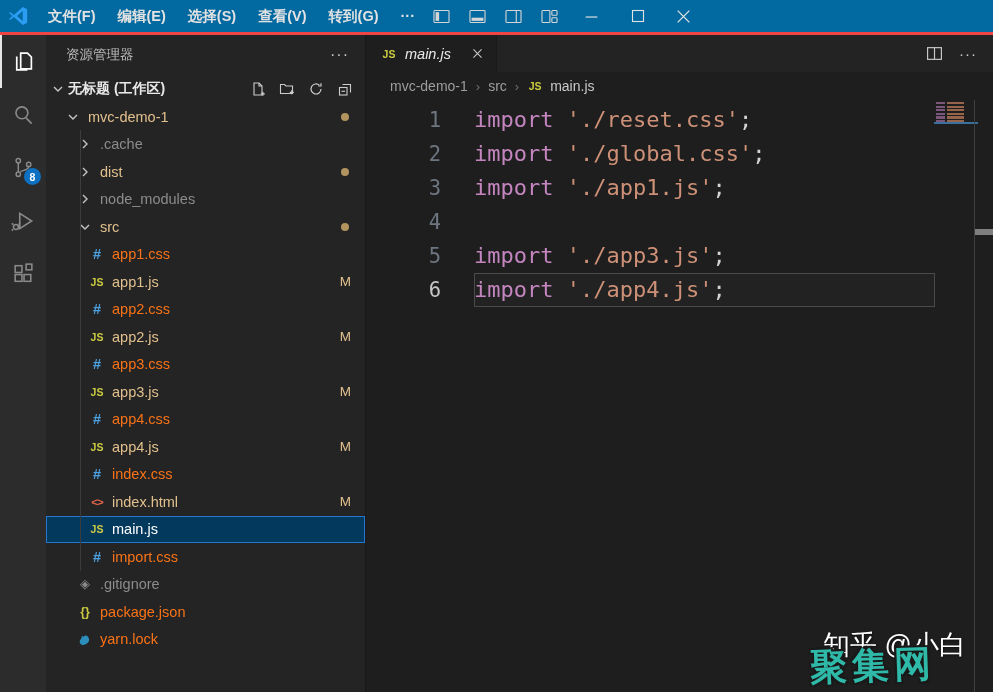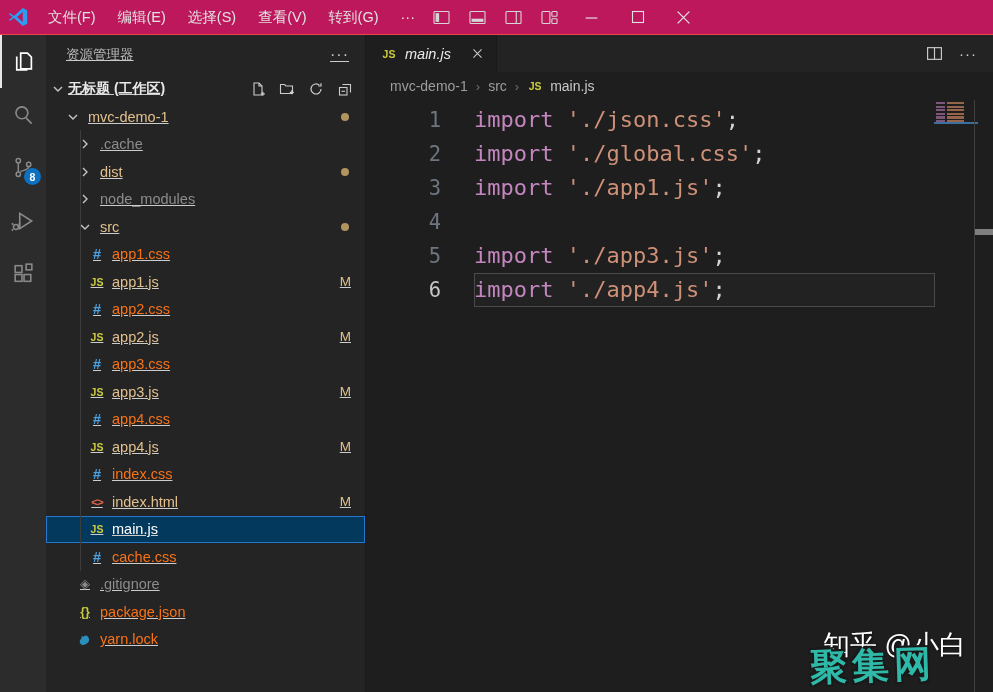--- a/index.html
+++ b/index.html
@@ -5,22 +5,22 @@
   * { margin:0; padding:0; box-sizing:border-box; }
   html,body { width:993px; height:692px; overflow:hidden; }
   body {
     position:relative; background:#1e1e1e;
     font-family:"Liberation Sans","DejaVu Sans",sans-serif;
     color:#cccccc; -webkit-font-smoothing:antialiased; cursor:default;
   }
   svg { display:block; }
 
   
-  .titlebar { height:35px; background:#be185d; display:flex; align-items:center;
-              border-bottom:1px solid #ef4444; }
+  .titlebar { height:35px; background:#0369a1; display:flex; align-items:center;
+              border-bottom:3px solid #ef4444;font-weight:bold; }
   .logo { margin:0 8px 0 7px; }
   .menubar { display:flex; }
   .menu-item { padding:0 11px; line-height:34px; font-size:14.5px; color:#e2e2e2; white-space:nowrap; }
   .tb-title { flex:1; text-align:center; font-size:14.5px; color:#c8c8c8;
               white-space:nowrap; overflow:hidden; }
   .tb-layout { display:flex; align-items:center; gap:17px; margin:0 10px 0 6px; color:#d6d6d6; }
   .win-btns { display:flex; }
   .win-btn { width:46px; height:34px; display:flex; align-items:center; justify-content:center; color:#e3e3e3; }
 
   
@@ -29,21 +29,21 @@
   
   .activitybar { width:46px; background:#2c2c2d; display:flex; flex-direction:column; align-items:center; }
   .act-item { width:46px; height:53px; display:flex; align-items:center; justify-content:center;
               color:#8a8a8a; position:relative; }
   .act-item.active { color:#ffffff; box-shadow:inset 2px 0 0 #e7e7e7; }
   .act-badge { position:absolute; right:5px; bottom:9px; min-width:17px; height:17px;
                border-radius:50%; background:var(--accent); color:#fff; font-size:10.5px;
                display:flex; align-items:center; justify-content:center; font-weight:bold; }
 
   
-  .sidebar { width:319px; background:#242425; display:flex; flex-direction:column; overflow:hidden;text-decoration:underline; }
+  .sidebar { width:319px; background:#242425; display:flex; flex-direction:column; overflow:hidden; }
   .sb-header { height:40px; display:flex; align-items:center; padding:0 16px 0 20px;
                font-size:13.5px; color:#bdbdbd; }
   .sb-header .spacer { flex:1; }
   .sb-more { font-size:16px; letter-spacing:1px; color:#c5c5c5; }
   .sb-section { height:28px; display:flex; align-items:center; gap:2px; padding:0 12px 0 4px;
                 font-weight:bold; font-size:14px; color:#e9e9e9; }
   .sb-actions { margin-left:auto; display:flex; gap:13px; align-items:center; color:#cccccc; }
   .sb-actions span { display:flex; }
 
   .tree { position:relative; flex:1; font-size:14.5px; }
@@ -342,21 +342,21 @@
           <span class="fic htm">&lt;&gt;</span>
           <span class="tlabel">index.html</span>
           <span class="badge-m">M</span>
         </div>
         <div class="tree-row st-normal selected" style="padding-left: 42px;">
           <span class="fic jsb">JS</span>
           <span class="tlabel">main.js</span>
         </div>
         <div class="tree-row st-normal" style="padding-left: 42px;">
           <span class="fic css">#</span>
-          <span class="tlabel">cache.css</span>
+          <span class="tlabel">import.css</span>
         </div>
         <div class="tree-row st-ignored" style="padding-left: 30px;">
           <span class="fic git">◈</span>
           <span class="tlabel">.gitignore</span>
         </div>
         <div class="tree-row st-normal" style="padding-left: 30px;">
           <span class="fic jsn">{}</span>
           <span class="tlabel">package.json</span>
         </div>
         <div class="tree-row st-normal" style="padding-left: 30px;">
@@ -400,21 +400,21 @@
         <span class="bc-last">
           <span class="fic jsb">JS</span>
           <span>main.js</span>
         </span>
       </div>
 
     <div class="code-area">
       <div class="code-lines">
           <div class="line">
             <span class="ln">1</span>
-            <span class="lc"><span class="tok-kw">import</span><span class="tok-pl"> </span><span class="tok-str">'./json.css'</span><span class="tok-pu">;</span></span>
+            <span class="lc"><span class="tok-kw">import</span><span class="tok-pl"> </span><span class="tok-str">'./reset.css'</span><span class="tok-pu">;</span></span>
           </div>
           <div class="line">
             <span class="ln">2</span>
             <span class="lc"><span class="tok-kw">import</span><span class="tok-pl"> </span><span class="tok-str">'./global.css'</span><span class="tok-pu">;</span></span>
           </div>
           <div class="line">
             <span class="ln">3</span>
             <span class="lc"><span class="tok-kw">import</span><span class="tok-pl"> </span><span class="tok-str">'./app1.js'</span><span class="tok-pu">;</span></span>
           </div>
           <div class="line">

